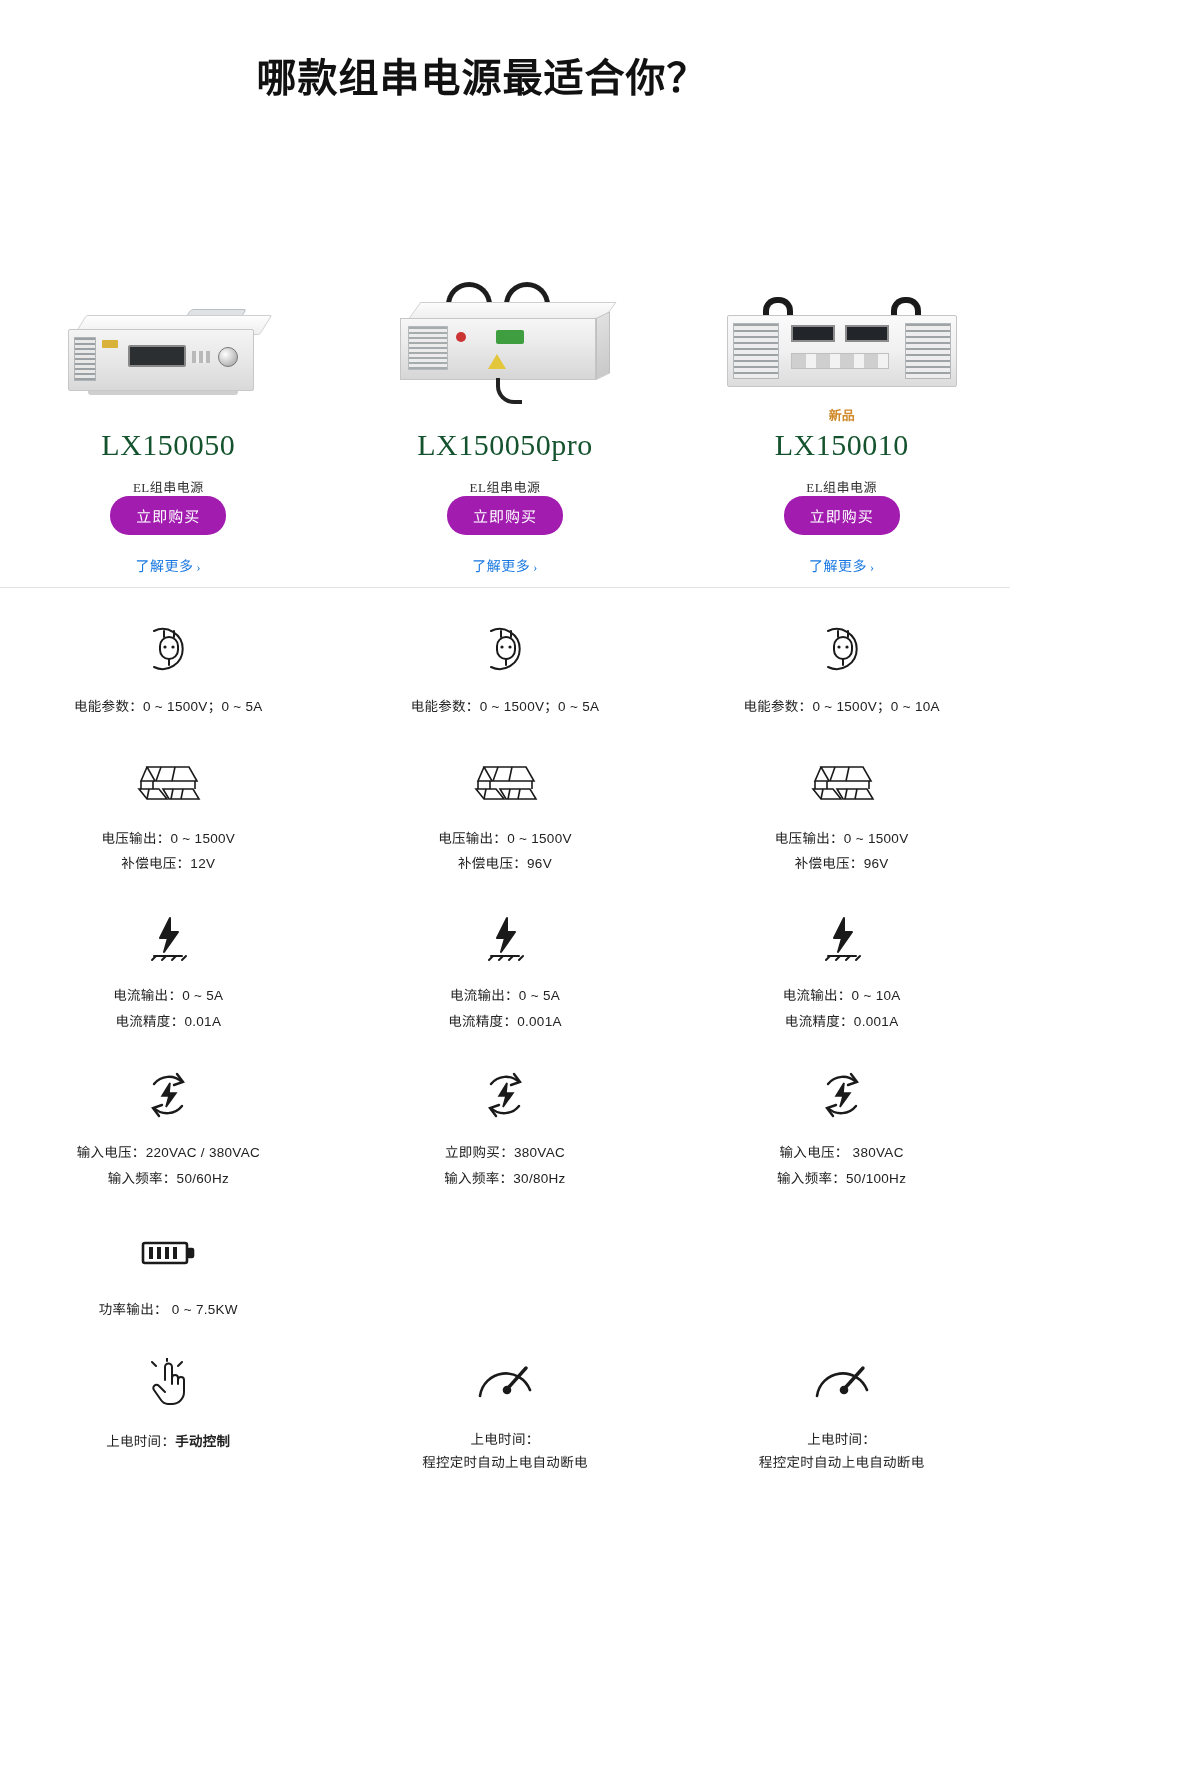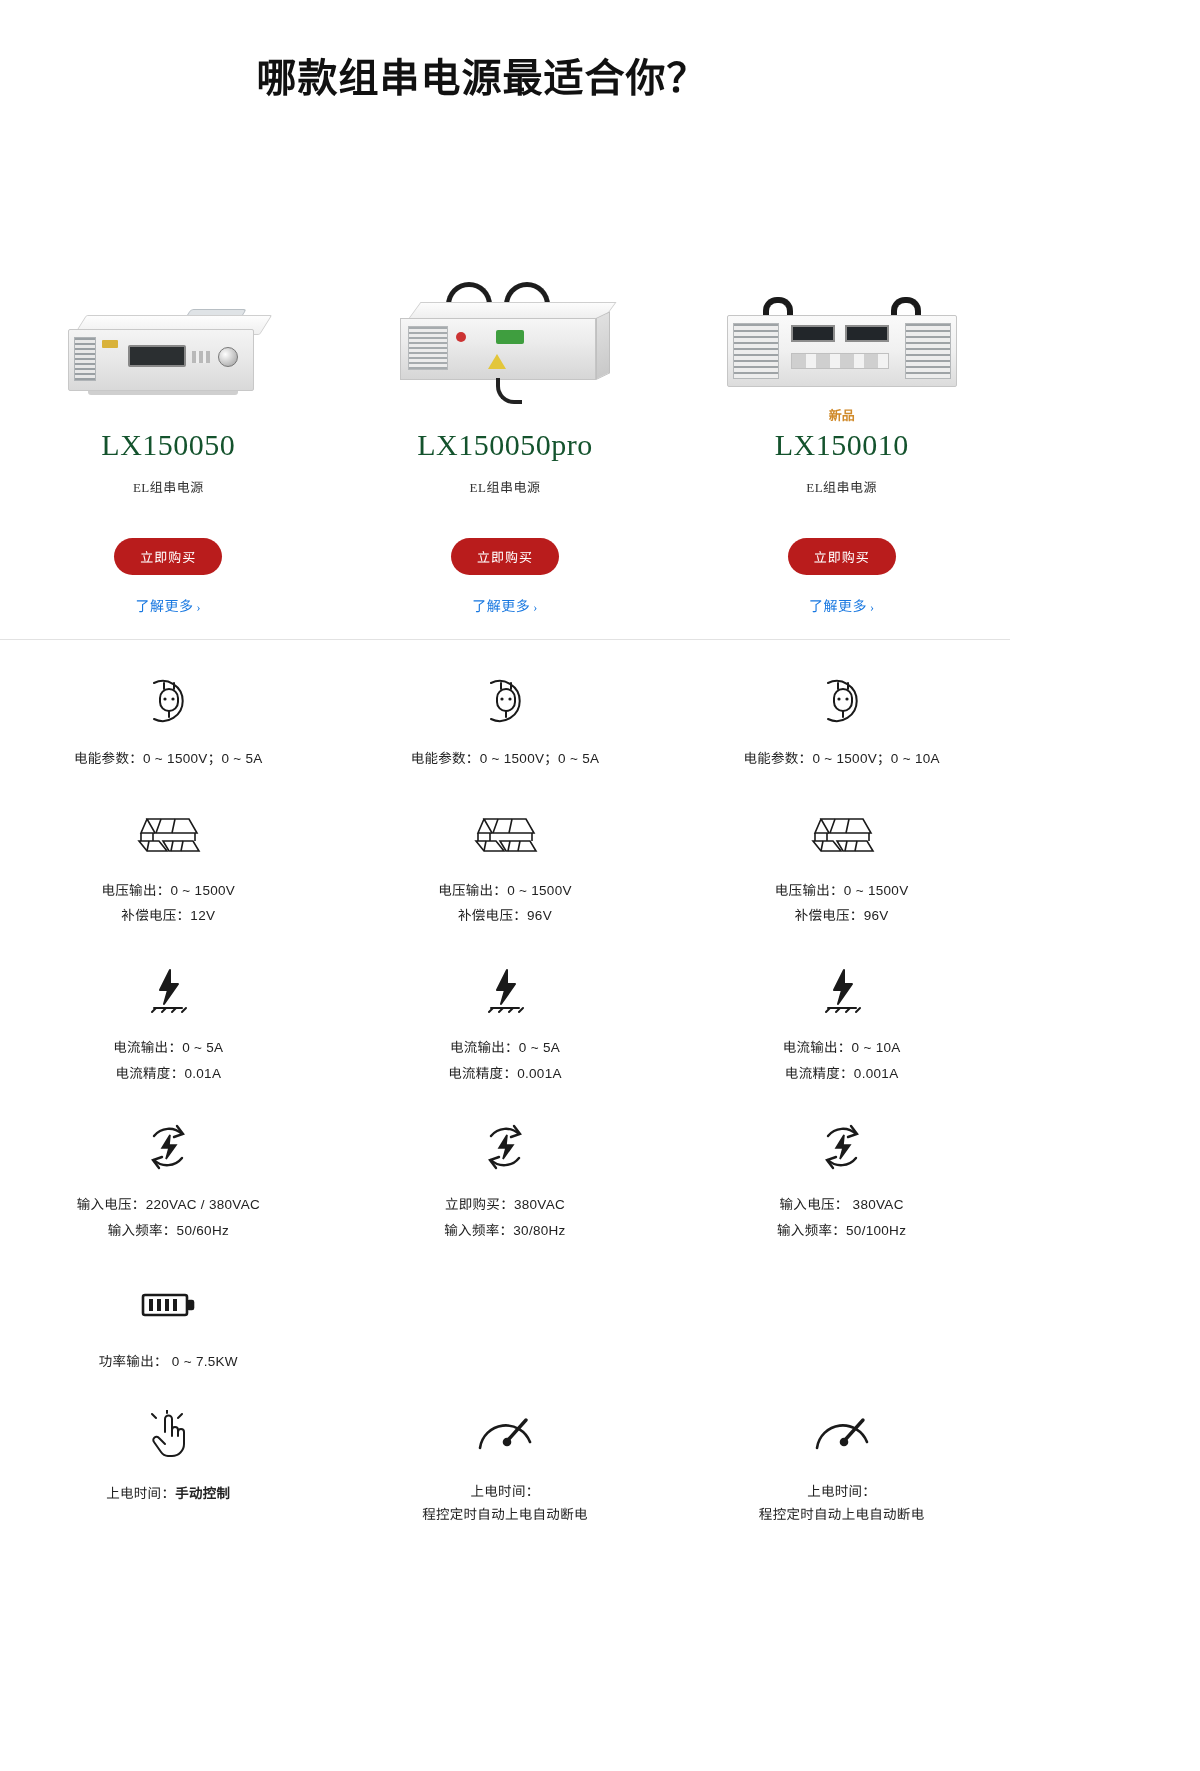--- a/index.html
+++ b/index.html
@@ -65,44 +65,43 @@
     font-size: 30px;
     font-weight: 400;
     color: #14532d;
     line-height: 1.2;
     margin-bottom: 14px;
     letter-spacing: 0.5px;
   }
   .prod-sub {
     font-size: 13px;
     color: #333;
-    margin-bottom: 42px;
     letter-spacing: 0.5px;
   }
   .buy-btn {
     display: inline-block;
-    background: #b91c1c;
+    background: #a21caf;
     color: #fff;
-    font-size: 13px;
+    font-size: 15px;
     border: none;
     border-radius: 19px;
     padding: 9px 26px;
     cursor: pointer;
     letter-spacing: 1px;
     font-family: inherit;
     text-align: right;
   }
   .learn-more {
     margin-top: 20px;
     color: #1777e0;
     font-size: 14px;
     text-decoration: none;
     letter-spacing: 0.5px;
     cursor: pointer;
-    margin-bottom: 24px;
+    margin-bottom: 12px;
   }
   .learn-more .chev { font-size: 12px; margin-left: 3px; }
 
   .divider {
     width: 1010px;
     height: 1px;
     background: #e2e2e2;
     margin: 0 auto 0 auto;
   }
 

